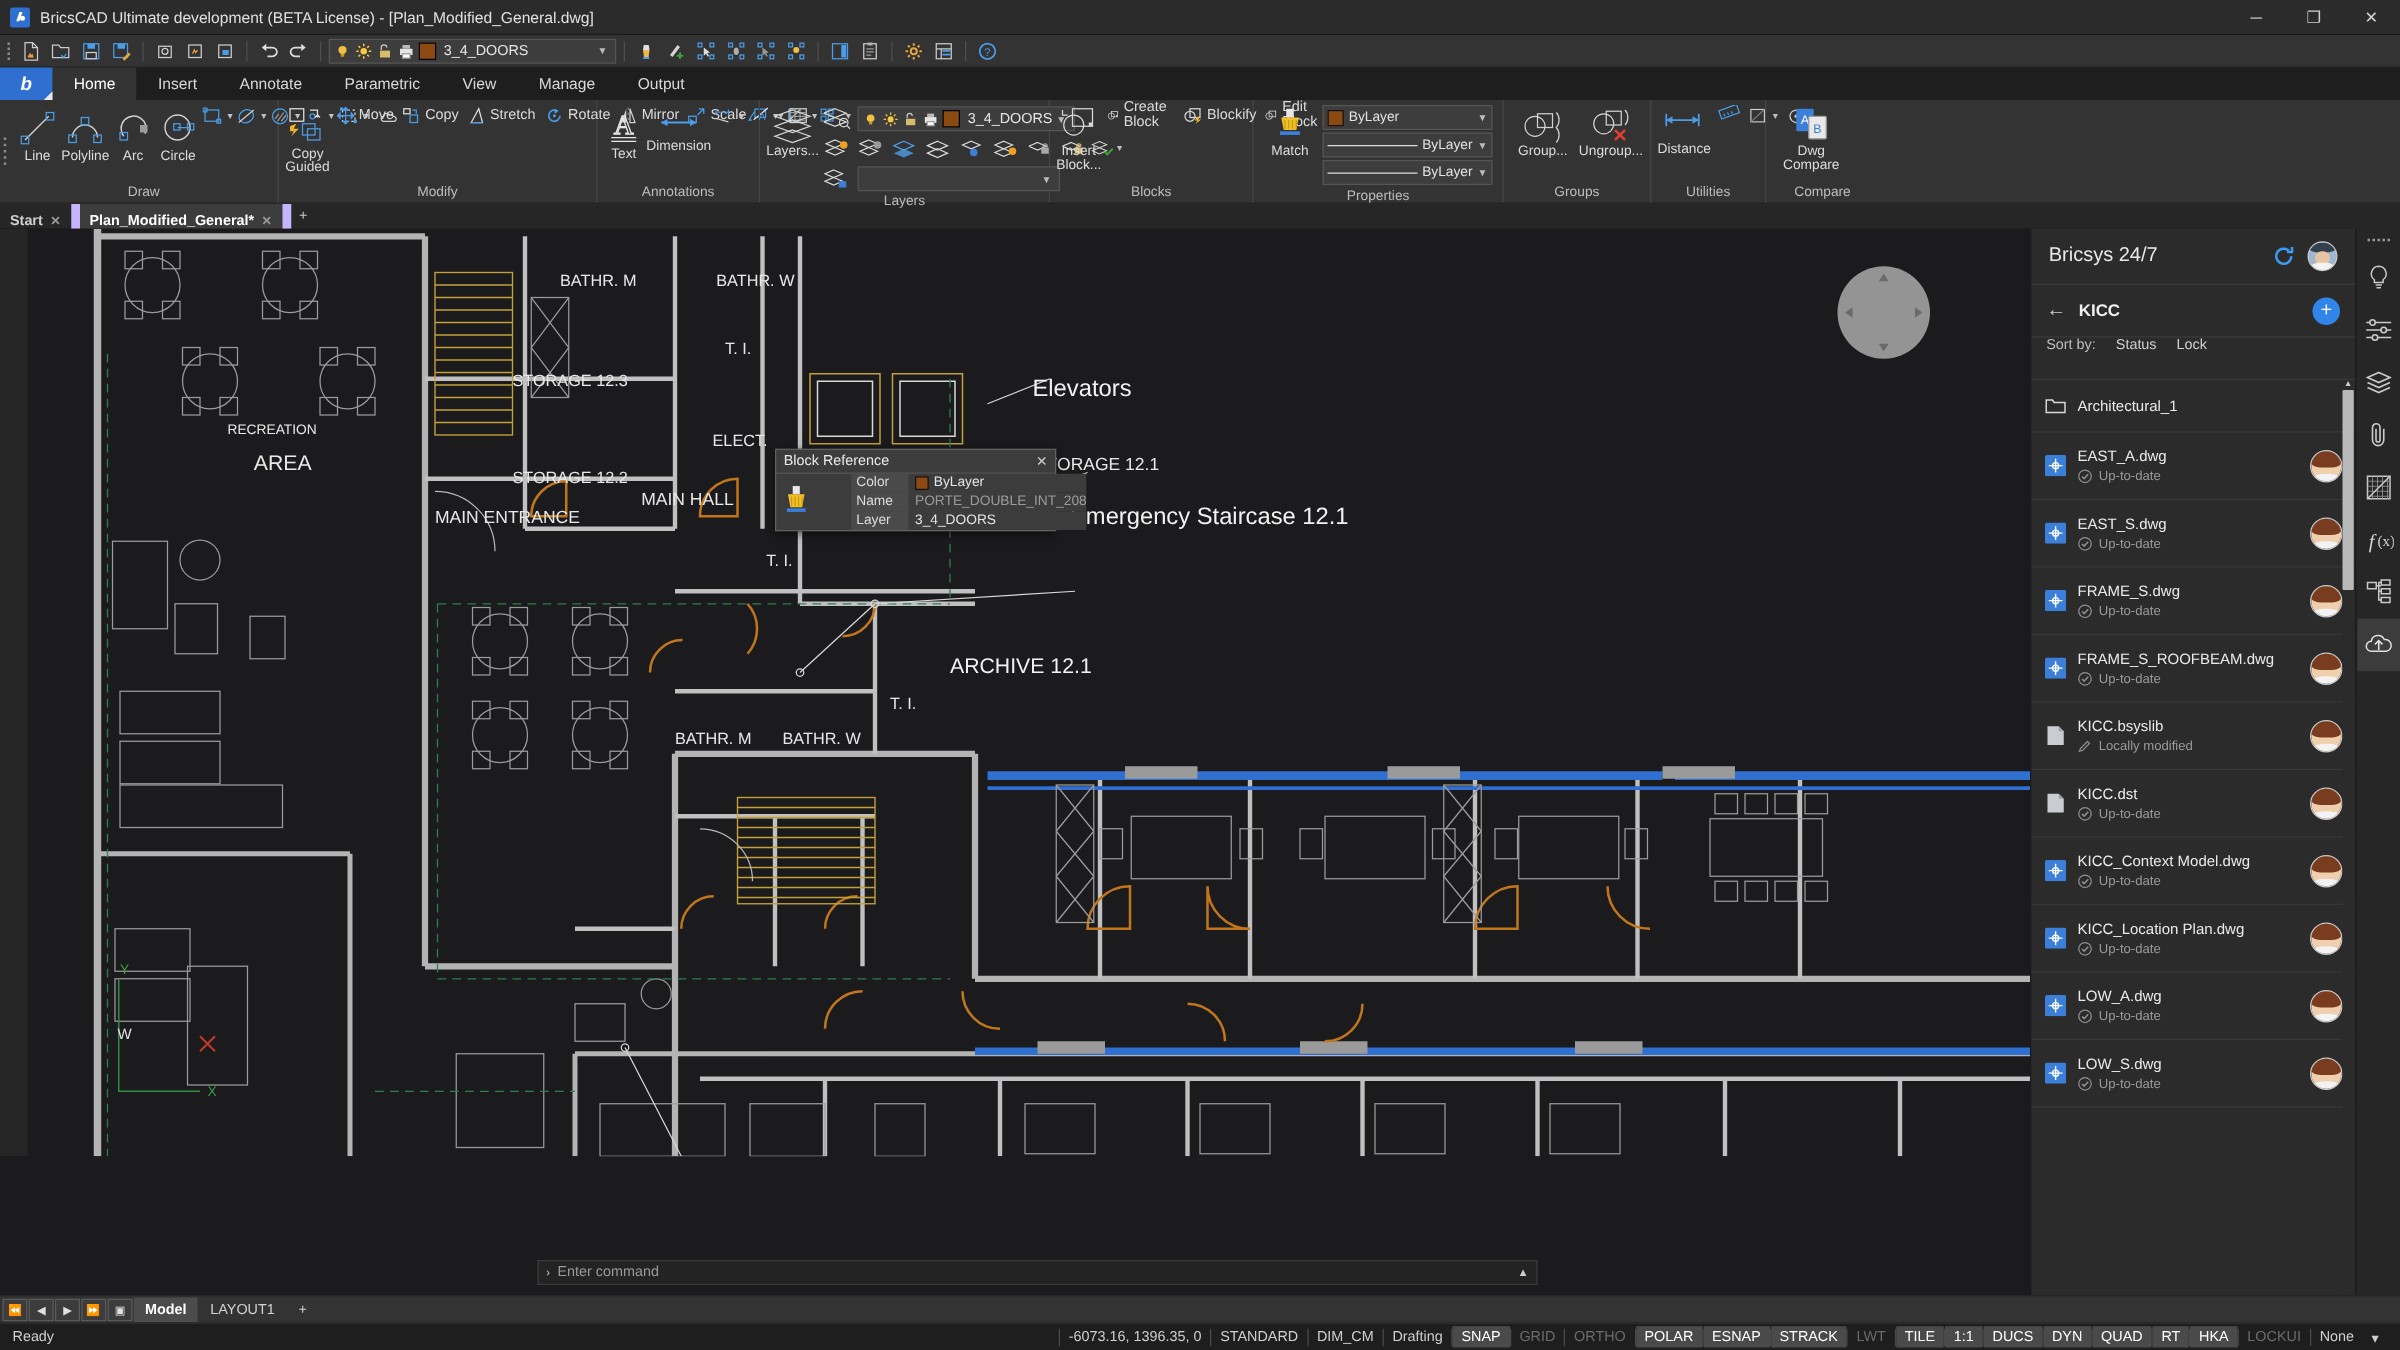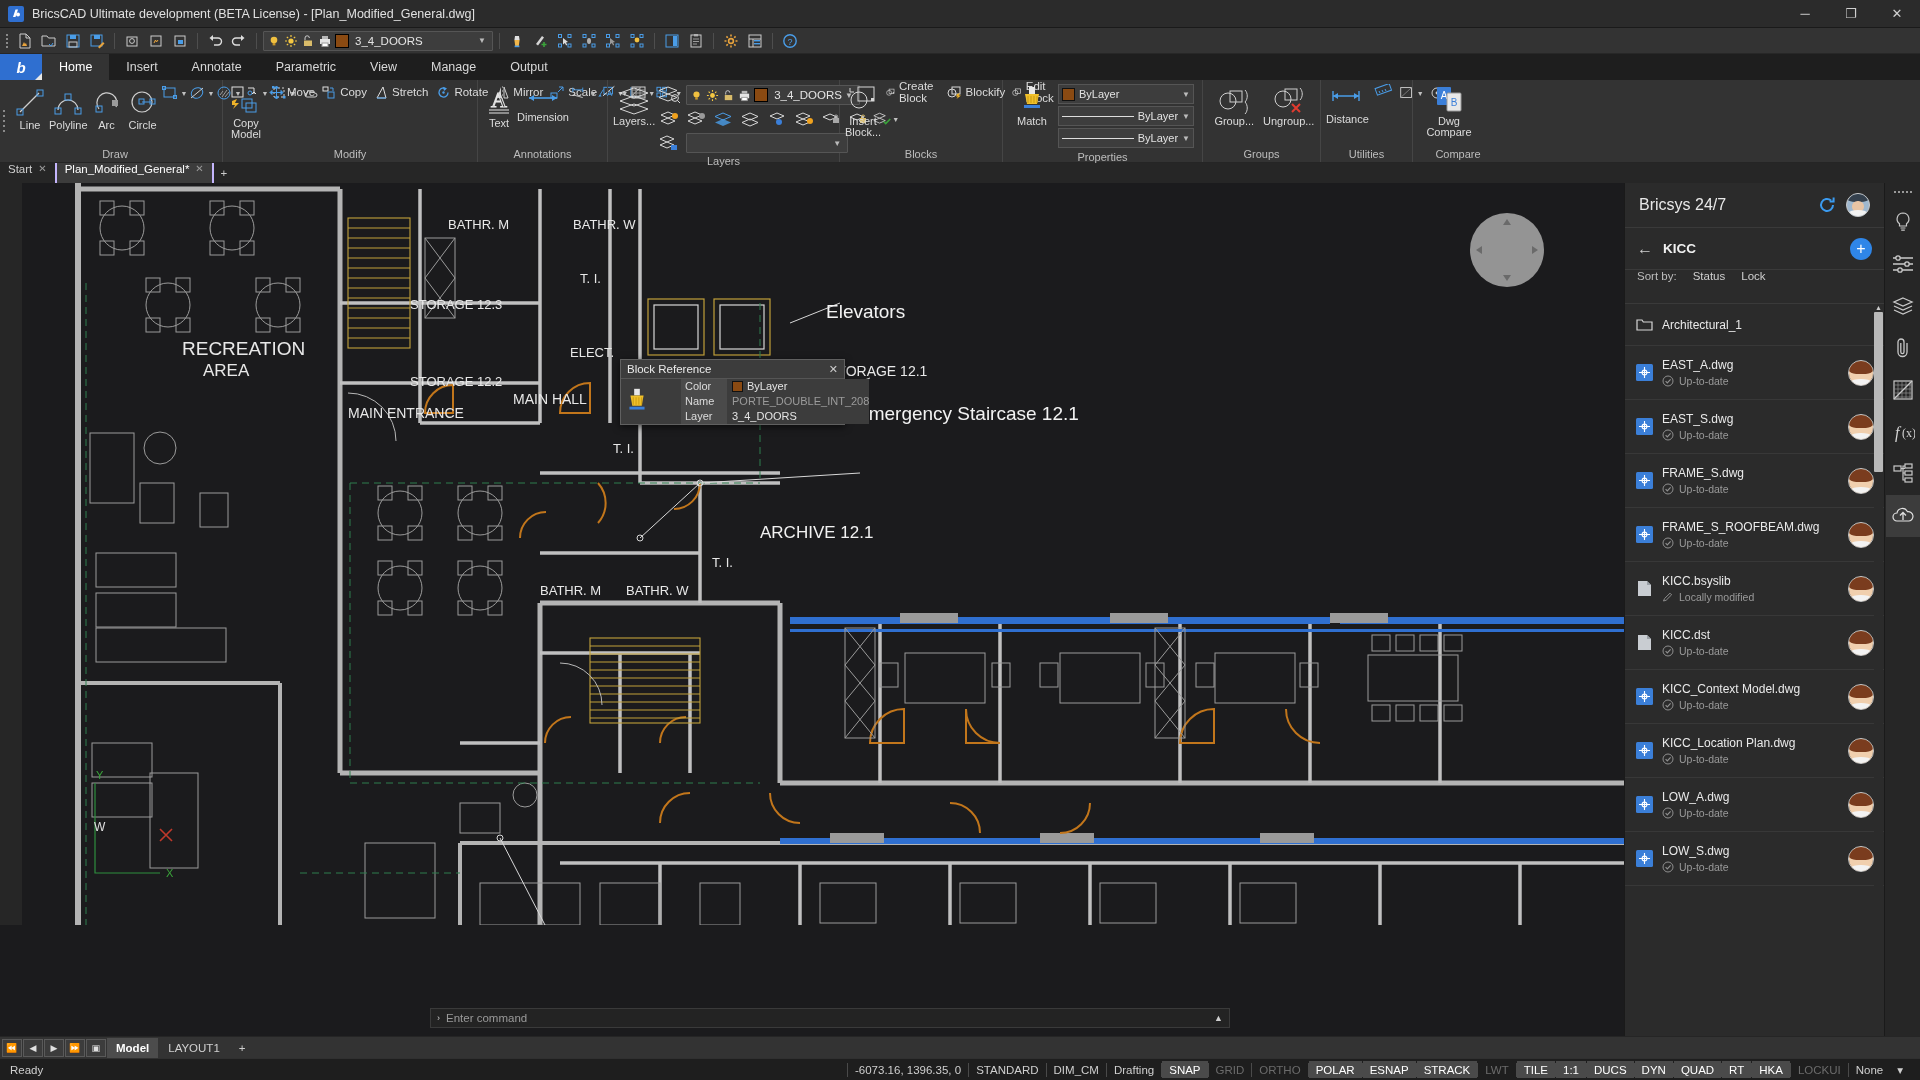--- a/index.html
+++ b/index.html
@@ -60,22 +60,22 @@
   .caret { font-size:7px; color:#c0c0c0; margin-left:1px;}
   .proprow { display:flex; align-items:center; height:20px; background:#3d3d3d; border:1px solid #555;
      width:136px; margin-bottom:2px; padding:0 3px; gap:4px;}
   .proprow .sw { width:13px;height:13px;background:#8a4a12;border:1px solid #111;}
   .proprow .ln { flex:1; border-top:1px solid #ddd; }
   .proprow .t { font-size:11px;color:#e2e2e2;}
   .proprow .c { font-size:8px;color:#bbb;}
 
   
   .doctabs { height:20px; background:#262626; display:flex; align-items:stretch; font-size:11.5px;}
-  .dtab { display:flex; align-items:flex-start; padding:0 8px; gap:6px; color:#cfcfcf;
-     border-right:2px solid #c4b5fd;}
+  .dtab { display:flex; align-items:flex-end; padding:0 8px; gap:6px; color:#cfcfcf;
+     border-right:7px solid #c4b5fd;font-weight:bold;}
   .dtab.active { background:#3c3c3c; color:#fff;}
   .dtab .x { font-size:10px; color:#9a9a9a;}
   .dplus { width:20px; display:flex;align-items:center;justify-content:center;color:#ccc;}
 
   
   .mainrow { flex:1; display:flex; position:relative; min-height:0;}
   .canvaswrap { flex:1; position:relative; background:#1b1b1d; overflow:hidden;}
   .canvas { position:absolute; inset:0; }
 
   
@@ -500,21 +500,21 @@
       <div class="gbody">
         <div class="bigbtn" style="width:54px">
           <svg width="36" height="32" viewBox="0 0 36 32">
               <rect x="4" y="2" width="11" height="10" fill="none" stroke="#e2e2e2"></rect>
               <path d="M20 3h6v6" fill="none" stroke="#e2e2e2"></path>
               <path d="M24 9l2-2 2 2" fill="none" stroke="#e2e2e2"></path>
               <path d="M4 16l5-2-2 4h4l-6 6 2-4H4z" fill="#f0b42a"></path>
               <rect x="14" y="14" width="10" height="9" fill="none" stroke="#4a9de8"></rect>
               <rect x="18" y="18" width="10" height="9" fill="none" stroke="#4a9de8"></rect>
             </svg>
-          <span class="lbl">Copy Model</span>
+          <span class="lbl">Copy Guided</span>
         </div>
         <div class="icol">
           <div class="smbtn">
             <svg width="15" height="15" viewBox="0 0 15 15">
                 <path d="M7.5 1l2 2h-4zM7.5 14l2-2h-4zM1 7.5l2-2v4zM14 7.5l-2-2v4zM7.5 3v9M3 7.5h9" stroke="#4a9de8" fill="#4a9de8"></path>
               </svg>
             <span>Move</span>
             </div>
           <div class="smbtn">
             <svg width="15" height="15" viewBox="0 0 15 15">
@@ -1258,21 +1258,21 @@
           </g>
         <text x="94" y="648" fill="#e0e0e0" font-size="12" font-family="Liberation Sans">W</text>
       </svg>
 
       <div class="room" style="left:448px;top:34px;">BATHR. M</div>
       <div class="room" style="left:573px;top:34px;">BATHR. W</div>
       <div class="room" style="left:410px;top:114px;">STORAGE 12.3</div>
       <div class="room" style="left:410px;top:191px;">STORAGE 12.2</div>
       <div class="room" style="left:580px;top:88px;">T. I.</div>
       <div class="room" style="left:570px;top:162px;">ELECT.</div>
-      <div class="room" style="left:182px;top:155px;font-size:19px;">RECREATION</div>
+      <div class="room" style="left:182px;top:155px;font-size:11px;">RECREATION</div>
       <div class="room" style="left:203px;top:178px;font-size:17px;">AREA</div>
       <div class="room" style="left:348px;top:222px;font-size:14px;">MAIN ENTRANCE</div>
       <div class="room" style="left:513px;top:208px;font-size:14px;">MAIN HALL</div>
       <div class="room" style="left:613px;top:258px;">T. I.</div>
       <div class="room" style="left:828px;top:180px;font-size:14px;">STORAGE 12.1</div>
       <div class="room" style="left:540px;top:400px;">BATHR. M</div>
       <div class="room" style="left:626px;top:400px;">BATHR. W</div>
       <div class="room" style="left:712px;top:372px;">T. I.</div>
 
       <div class="anno" style="left:826px;top:118px;">Elevators</div>

